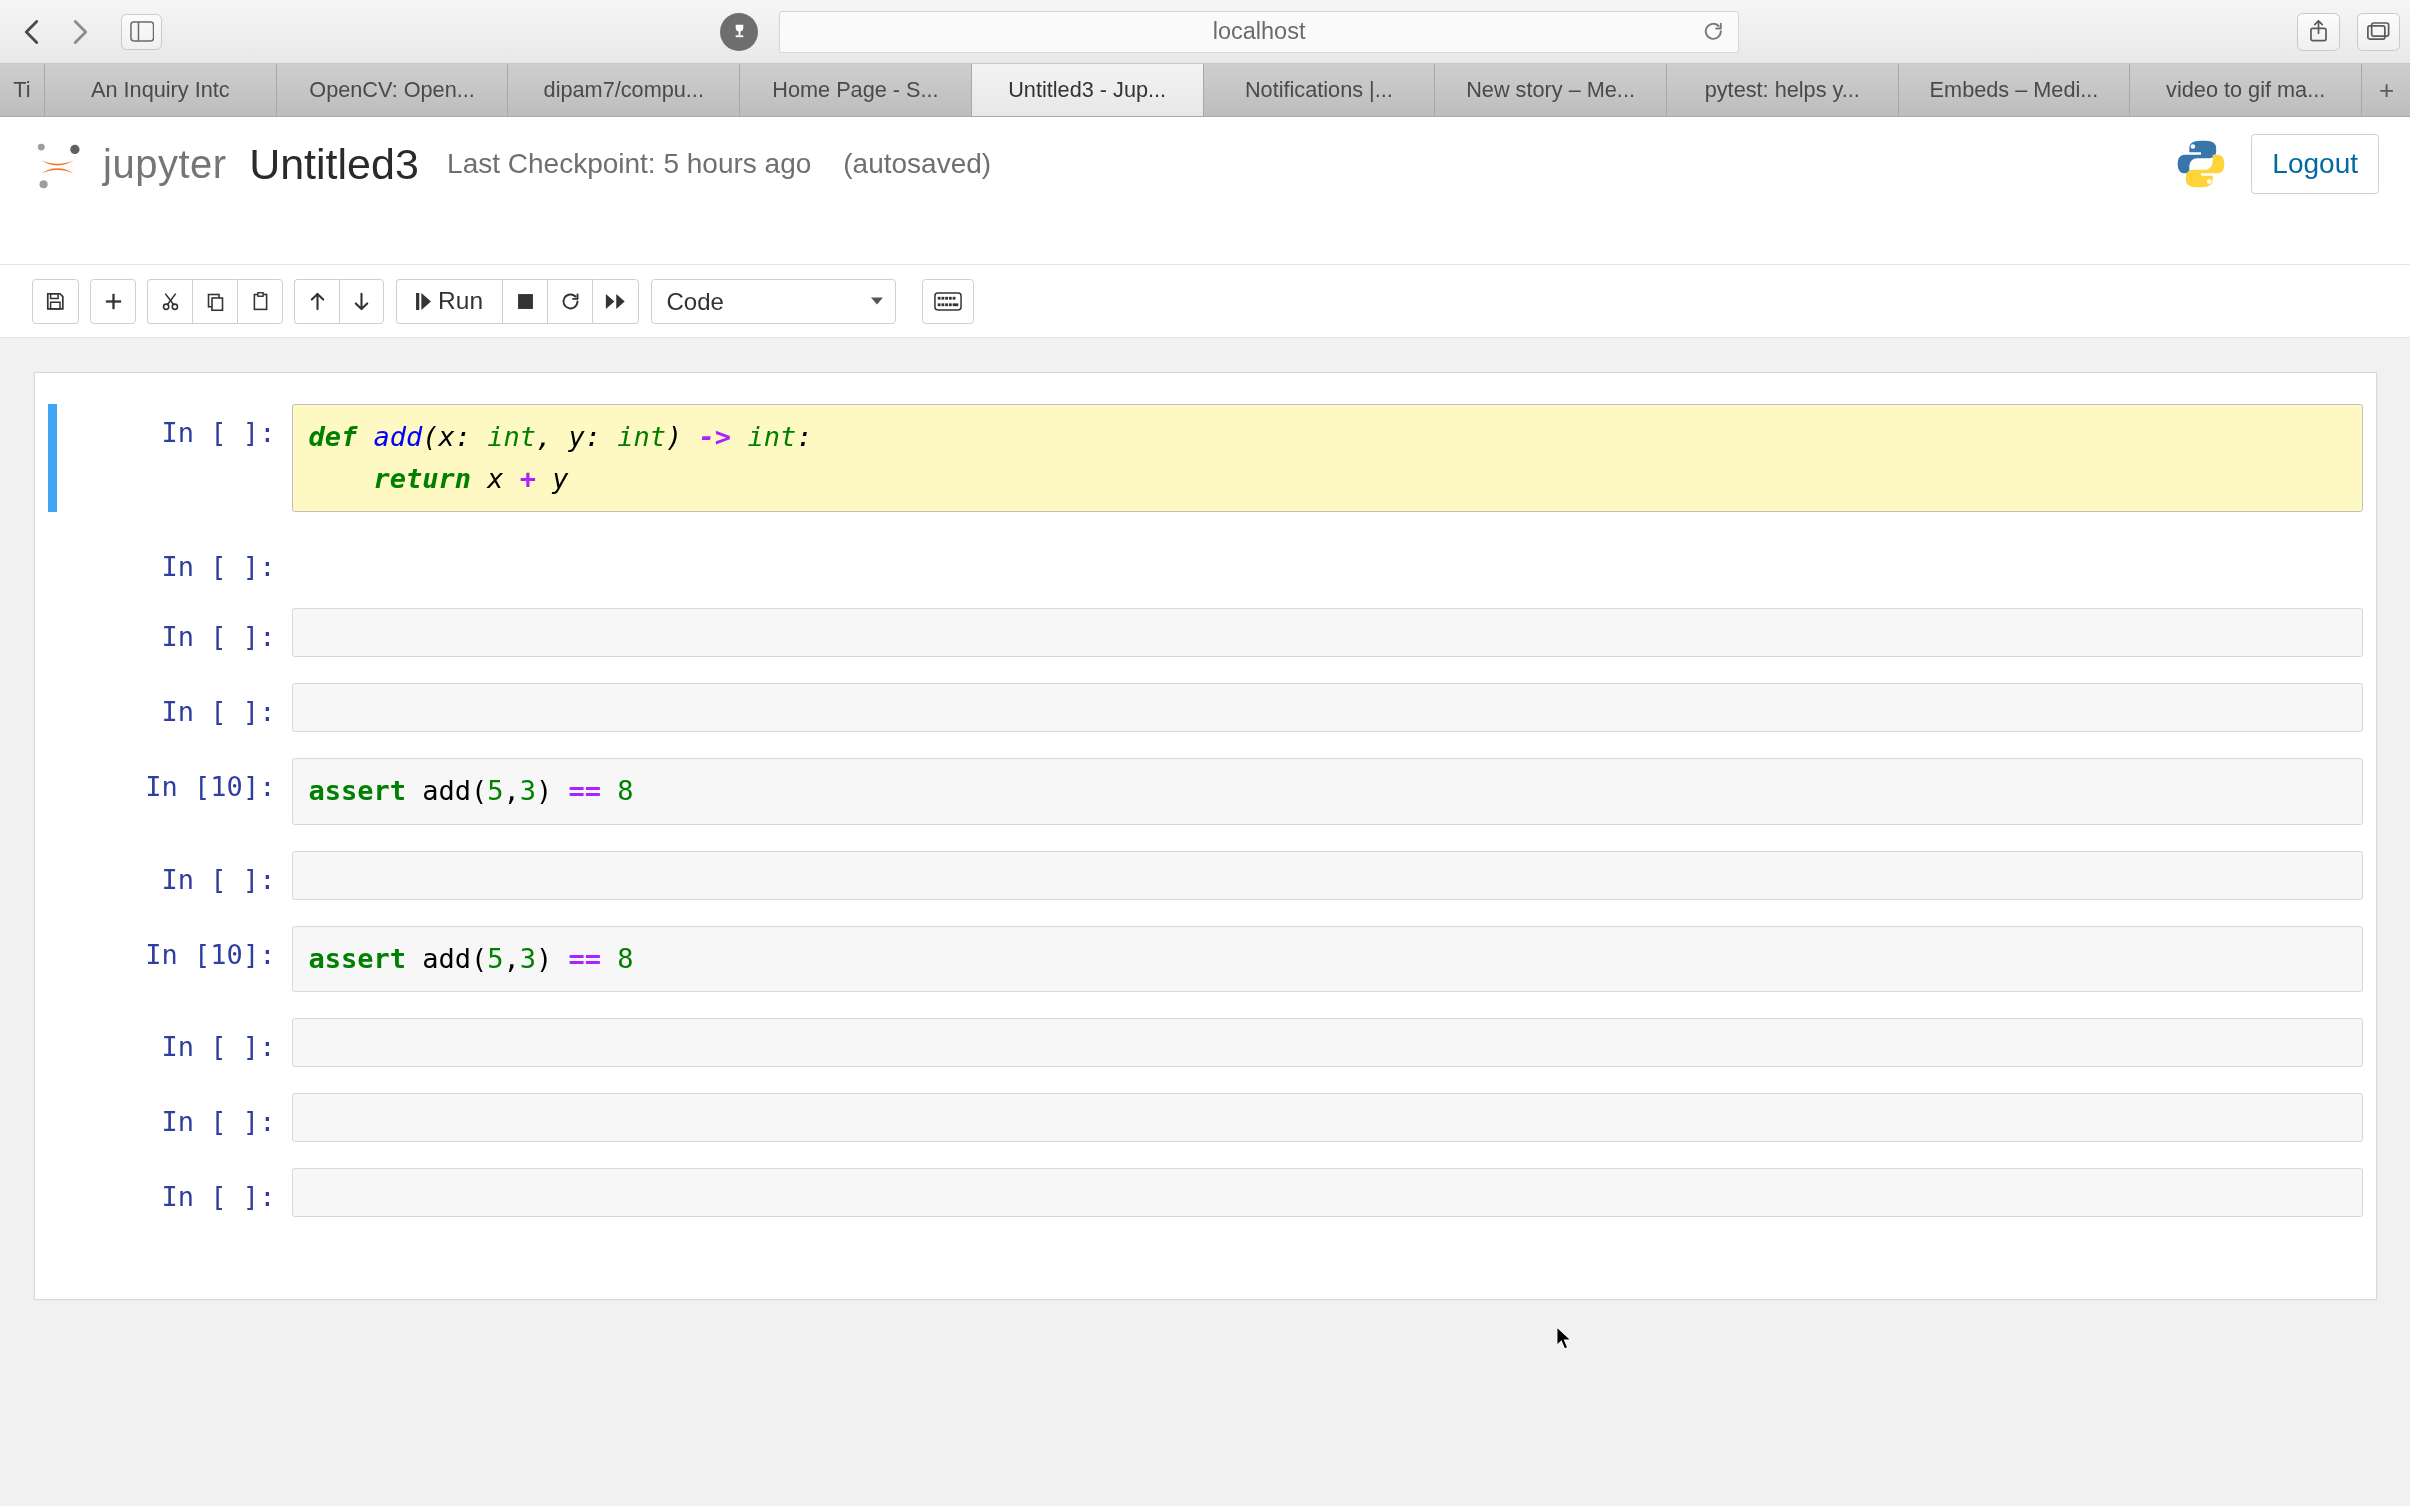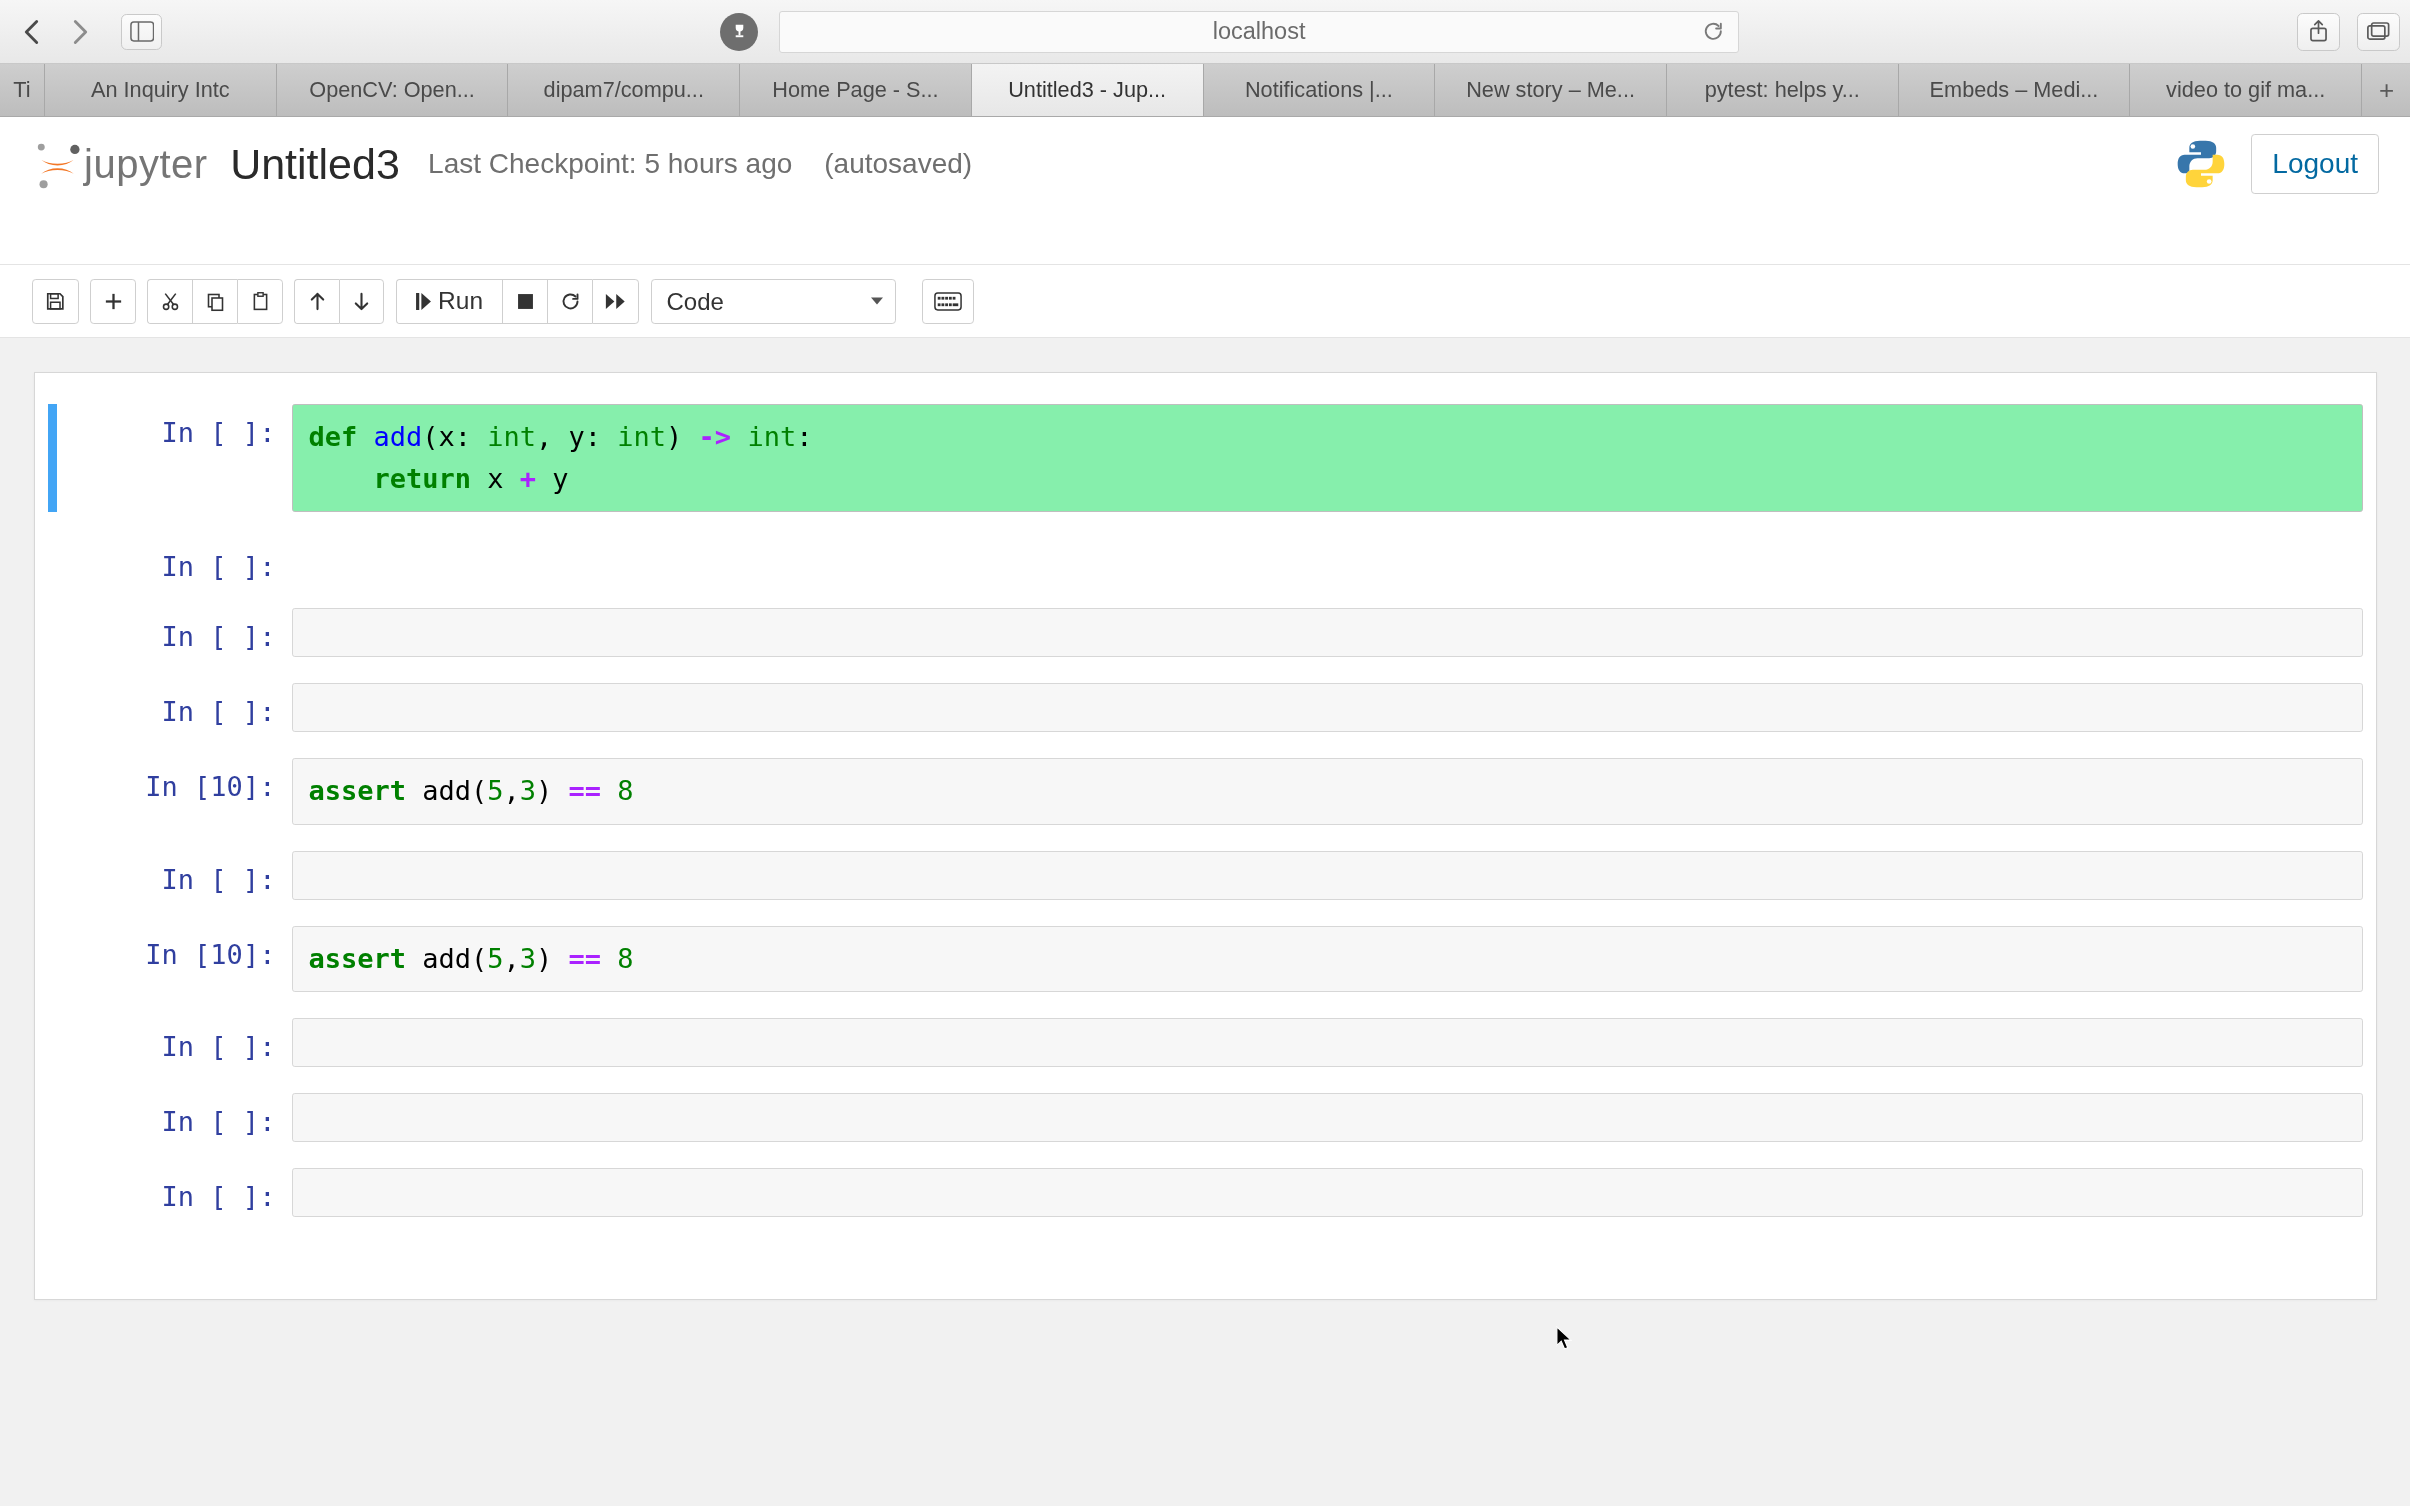--- a/index.html
+++ b/index.html
@@ -20,21 +20,21 @@
 
 
 .tab-strip { height: 53px; background:#c7c7c7; display:flex; border-bottom:0.9px solid #a9a9a9; }
 .tab { flex:1; max-width:240px; min-width:38px; display:flex; align-items:center; justify-content:center; border-right:0.9px solid #a8a8a8; color:#4a4a4a; font-size:21.7px; padding:0 7.5px; white-space:nowrap; overflow:hidden; text-overflow:ellipsis; background:linear-gradient(#cecece,#bdbdbd); }
 .tab.active { background:linear-gradient(#f3f3f3,#e7e7e7); color:#333; }
 .tab.narrow { flex:0 0 45px; }
 .new-tab { flex:0 0 49px; display:flex; align-items:center; justify-content:center; color:#5a5a5a; font-size:26px; background:linear-gradient(#cecece,#bdbdbd);}
 
 
 .jp-header { display:flex; align-items:center; padding: 17px 32px 9.4px 32px; gap: 22.6px; }
-.jp-logo { display:flex; align-items:center; gap:1px; }
+.jp-logo { display:flex; align-items:center; gap:20px; }
 .jp-logo-mark { width:51px; height:51px; position:relative; }
 .jp-logo-text { font-size:40px; color:#757575; letter-spacing:0.5px;}
 .nb-title { font-size:43px; color:#2a2a2a; font-weight:400;}
 .checkpoint { font-size:28px; color:#6f6f6f; margin-left:5.6px;}
 .autosave { font-size:28px; color:#6f6f6f; margin-left:9.4px;}
 .jp-header-right { margin-left:auto; display:flex; align-items:center; gap:22.6px;}
 .python-logo { width:56px; height:56px; }
 .logout-btn { border:0.9px solid #cfcfcf; background:#fff; padding:13px 20px; font-size:28px; border-radius:3.8px; color:#0369a1;}
 
 
@@ -59,21 +59,21 @@
 .select-wrap::before { content:""; position:absolute; right:13px; top:32%; transform:translateY(-50%); width:0;height:0; border-left:6.6px solid transparent; border-right:6.6px solid transparent; border-bottom:7.5px solid #555;}
 
 
 .nb-area { background:#f1f1f1; padding: 34px; min-height: 1224px;}
 .nb-inner { background:#fff; border:0.9px solid #d7d7d7; padding: 21px 13px 56px 13px; box-shadow: 0 0.9px 2.8px rgba(0,0,0,0.05);}
 .cell { display:flex; margin: 9.4px 0 26px 0; }
 .cell .gutter { width:9.4px; background:transparent; }
 .cell.selected .gutter { background:#42A5F5; }
 .cell .prompt { width:235px; text-align:right; padding:13px 17px 0 0; font-family: "Menlo","Monaco",monospace; font-size:27px; color:#303F9F; white-space:pre;}
 .cell .input-area { flex:1; border:0.9px solid #d7d7d7; background:#f7f7f7; border-radius:2.8px; padding: 11.3px 15px; font-family:"Menlo","Monaco",monospace; font-size:27px; line-height:1.55; min-height:49px; color:#000; white-space:pre;}
-.cell.selected .input-area { background:#86efac; border:0.9px solid #bfbfbf;}
+.cell.selected .input-area { background:#fef9c3; border:0.9px solid #bfbfbf;font-style:italic;}
 
 
 .kw { color:#008000; font-weight:bold; }
 .fn { color:#0000FF; }
 .ty { color:#008000; }
 .op { color:#AA22FF; font-weight:bold;}
 .num { color:#008000; }
 
 
 .cursor { position:fixed; width:19px; height:24.5px; pointer-events:none; }

